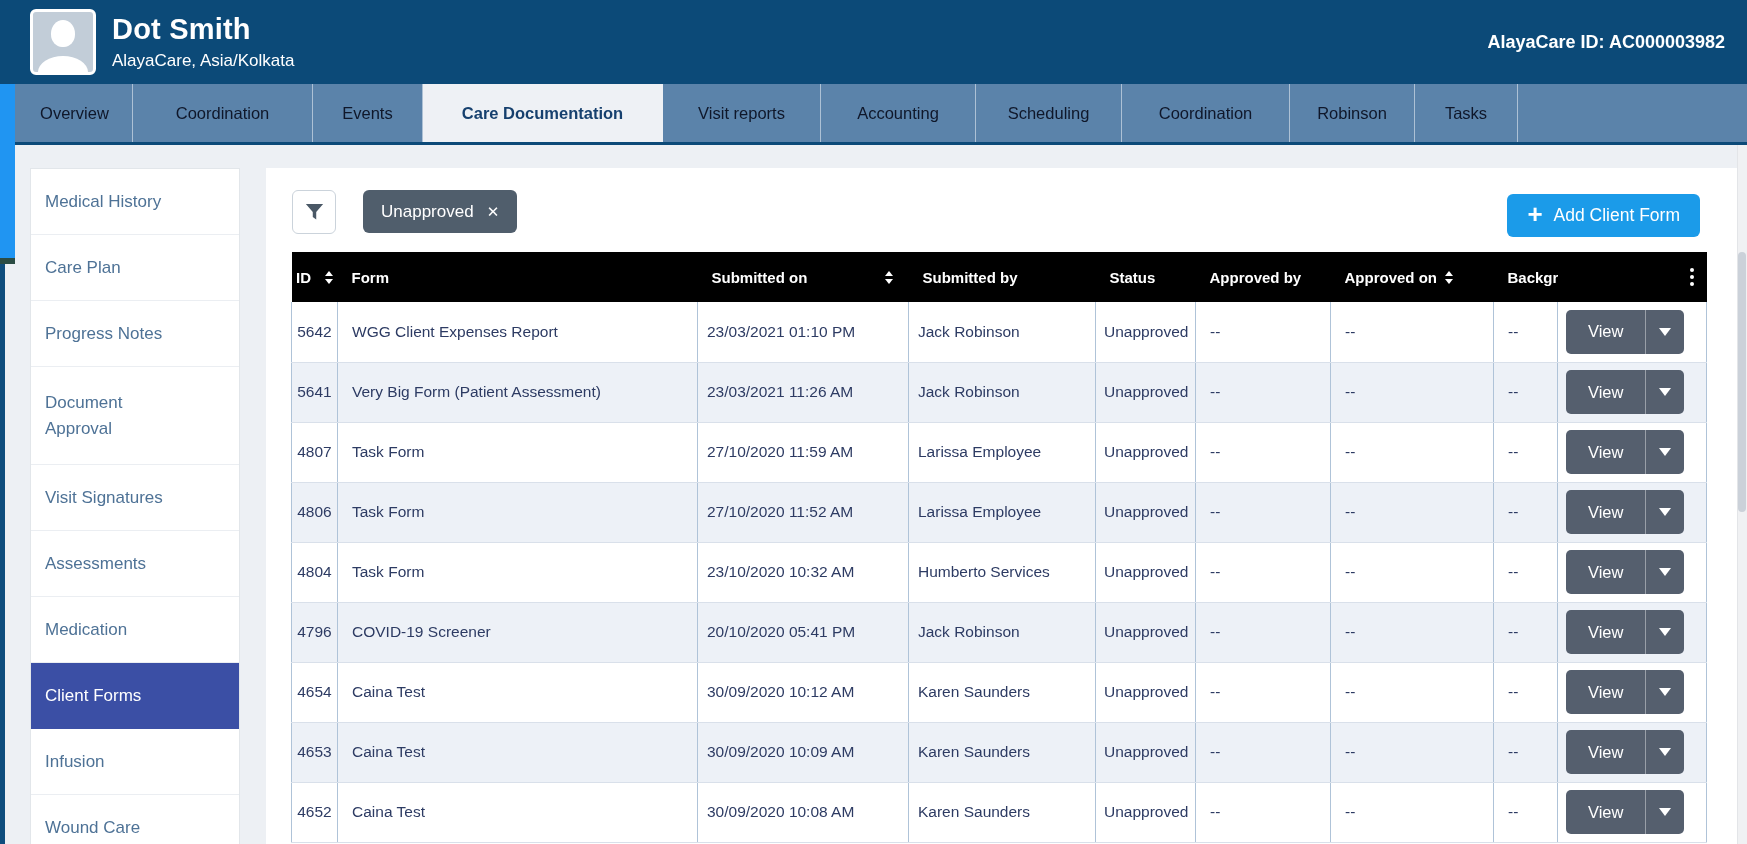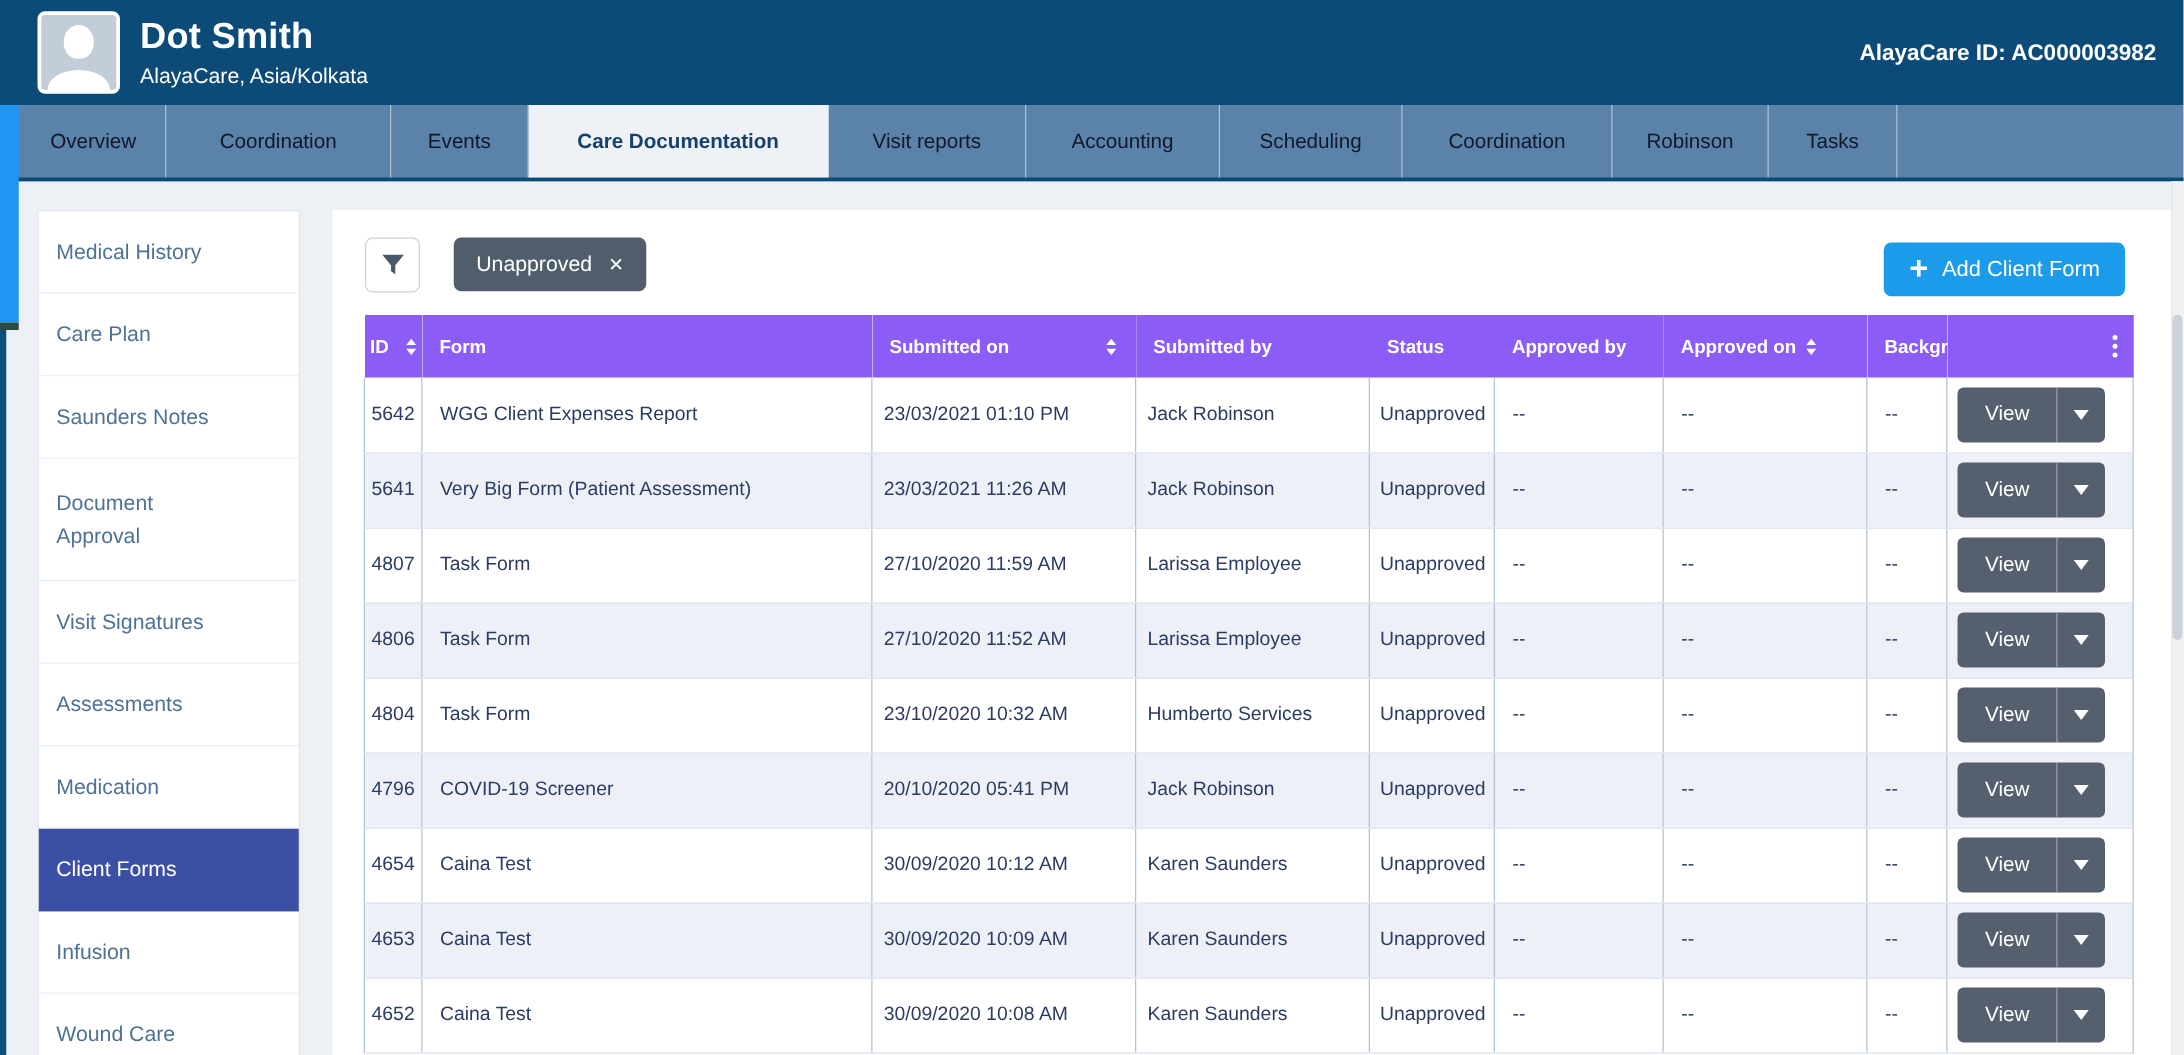--- a/index.html
+++ b/index.html
@@ -48,21 +48,21 @@
   .filter-btn{position:absolute;left:26px;top:22px;width:44px;height:44px;background:#fff;border:1px solid #CBD3DB;border-radius:6px;display:flex;align-items:center;justify-content:center;cursor:pointer;box-sizing:border-box;}
   .chip{position:absolute;left:97px;top:22px;height:43px;display:inline-flex;align-items:center;gap:13px;padding:0 18px;background:#505E6C;color:#fff;border-radius:6px;font-size:17px;cursor:pointer;}
   .chip .close{font-size:15px;font-weight:700;}
   .add-btn{position:absolute;right:37px;top:26px;height:43px;display:inline-flex;align-items:center;gap:11px;padding:0 20px;background:#1B9BE9;color:#fff;border-radius:6px;font-size:17.5px;cursor:pointer;}
   .add-btn .plus{font-size:26px;font-weight:700;line-height:1;margin-top:-3px;}
 
   
   table.forms{position:absolute;left:25px;top:84px;width:1415px;border-collapse:collapse;table-layout:fixed;}
   col.c0{width:46px;} col.c1{width:360px;} col.c2{width:211px;} col.c3{width:187px;} col.c4{width:100px;}
   col.c5{width:135px;} col.c6{width:163px;} col.c7{width:64px;} col.c8{width:149px;}
-  thead th{height:50px;background:#8b5cf6;color:#fff;font-size:15px;font-weight:700;text-align:center;padding:0;overflow:hidden;white-space:nowrap;}
+  thead th{height:50px;background:#000000;color:#fff;font-size:15px;font-weight:700;text-align:center;padding:0;overflow:hidden;white-space:nowrap;}
   .th-wrap{display:flex;align-items:center;padding-left:14px;}
   th.c0 .th-wrap{justify-content:center;padding-left:0;gap:6px;}
   th.c2 .th-wrap{padding-right:16px;}
   th.c2 .sort{margin-left:auto;}
   th.c8 .th-wrap{justify-content:flex-end;padding-right:10px;}
   .sort{display:inline-flex;flex-direction:column;align-items:center;gap:3px;margin-left:8px;cursor:pointer;}
   .sort::before{content:"";width:0;height:0;border-left:4.5px solid transparent;border-right:4.5px solid transparent;border-bottom:5.5px solid #fff;}
   .sort::after{content:"";width:0;height:0;border-left:4.5px solid transparent;border-right:4.5px solid transparent;border-top:5.5px solid #fff;}
   .kebab{display:inline-flex;flex-direction:column;gap:3px;cursor:pointer;padding:3px;}
   .kebab i{width:4px;height:4px;border-radius:50%;background:#fff;}
@@ -116,21 +116,21 @@
   <div class="left-edge-line"></div>
 
   <div class="sidebar">
       <div class="side-item">
         <span class="side-label">Medical History</span>
       </div>
       <div class="side-item">
         <span class="side-label">Care Plan</span>
       </div>
       <div class="side-item">
-        <span class="side-label">Saunders Notes</span>
+        <span class="side-label">Progress Notes</span>
       </div>
       <div class="side-item">
         <span class="side-label">Document Approval</span>
       </div>
       <div class="side-item">
         <span class="side-label">Visit Signatures</span>
       </div>
       <div class="side-item">
         <span class="side-label">Assessments</span>
       </div>

